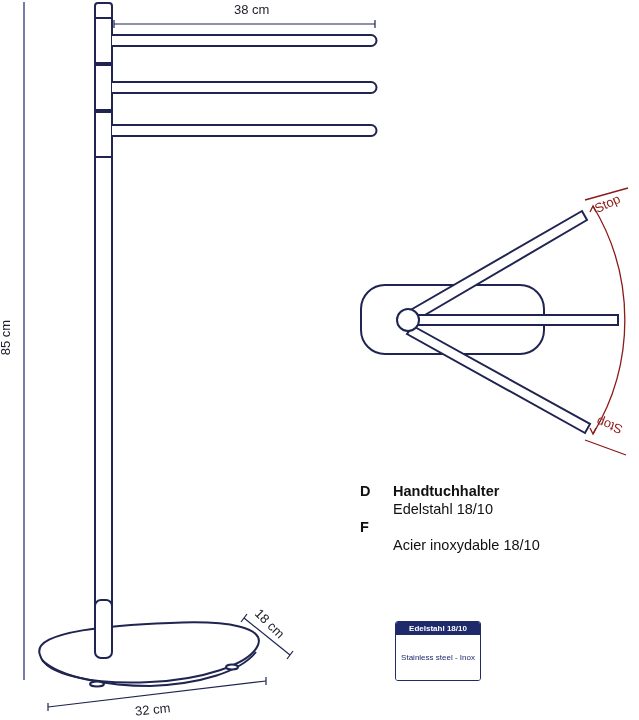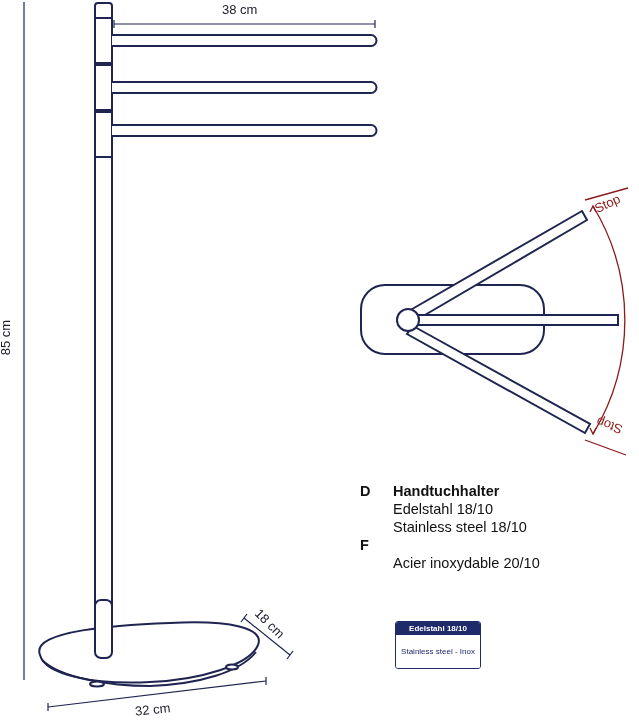--- a/index.html
+++ b/index.html
@@ -6,21 +6,21 @@
   body { width:639px; height:720px; position:relative; overflow:hidden; font-family:"Liberation Sans", sans-serif; color:#1a1a2e; }
   svg { position:absolute; left:0; top:0; }
   .lbl { position:absolute; font-size:13px; color:#1c1c2a; white-space:nowrap; }
   .legend { position:absolute; left:360px; top:482px; font-size:14.5px; line-height:18px; color:#111; }
   .legend .row { display:flex; }
   .legend .code { width:33px; font-weight:bold; }
   .legend .name { font-weight:bold; }
   .legend .sub { margin-left:33px; }
   .badge { position:absolute; left:395px; top:621px; width:84px; border:1.5px solid #1f2a6b; border-radius:3px; overflow:hidden; font-size:8px; text-align:center; }
   .badge .top { background:#1f2a6b; color:#fff; font-weight:bold; padding:2px 0; }
-  .badge .bot { background:#fff; color:#1f2a6b; padding:12px 0;text-align:center; }
+  .badge .bot { background:#fff; color:#1f2a6b; padding:18px 0;text-align:center; }
 </style>
 </head>
 <body>
 
 <svg width="639" height="720" viewBox="0 0 639 720">
 
   <g stroke="#4a4f8a" stroke-width="1.5" fill="none">
     <line x1="24" y1="2" x2="24" y2="680"></line>
   </g>
 
@@ -77,36 +77,35 @@
   </g>
   <g stroke="#8b1a1a" stroke-width="1.3" fill="none">
     <path d="M593 206 A220 220 0 0 1 593 434"></path>
     <line x1="585" y1="200" x2="628" y2="188"></line>
     <line x1="585" y1="440" x2="626" y2="455"></line>
     <path d="M590 212 l3 -6 l3 6"></path>
     <path d="M590 428 l3 6 l3 -6"></path>
   </g>
 </svg>
 
-<div class="lbl" style="left:222px; top:2px; font-size:13px;">38 cm</div>
+<div class="lbl" style="left:234px; top:2px; font-size:13px;">38 cm</div>
 <div class="lbl" style="left:-12px; top:330px; transform:rotate(-90deg); font-size:13px;">85 cm</div>
 <div class="lbl" style="left:252px; top:616px; transform:rotate(45deg); font-size:13px;">18 cm</div>
 <div class="lbl" style="left:135px; top:702px; transform:rotate(-6deg); font-size:13px;">32 cm</div>
 <div class="lbl" style="left:594px; top:196px; color:#8b1a1a; transform:rotate(-25deg); font-size:13px;">Stop</div>
 <div class="lbl" style="left:596px; top:418px; color:#8b1a1a; transform:rotate(200deg); font-size:13px;">Stop</div>
 
 <div class="legend">
   <div class="row">
     <span class="code">D</span>
     <span class="name">Handtuchhalter</span>
   </div>
   <div class="sub">Edelstahl 18/10</div>
-  <div class="sub">Stainless steel 18/10</div>
   <div class="row">
     <span class="code">F</span>
   </div>
-  <div class="sub">Acier inoxydable 20/10</div>
+  <div class="sub">Acier inoxydable 18/10</div>
 </div>
 
 <div class="badge">
   <div class="top">Edelstahl 18/10</div>
   <div class="bot">Stainless steel - Inox</div>
 </div>
 
 </body></html>

